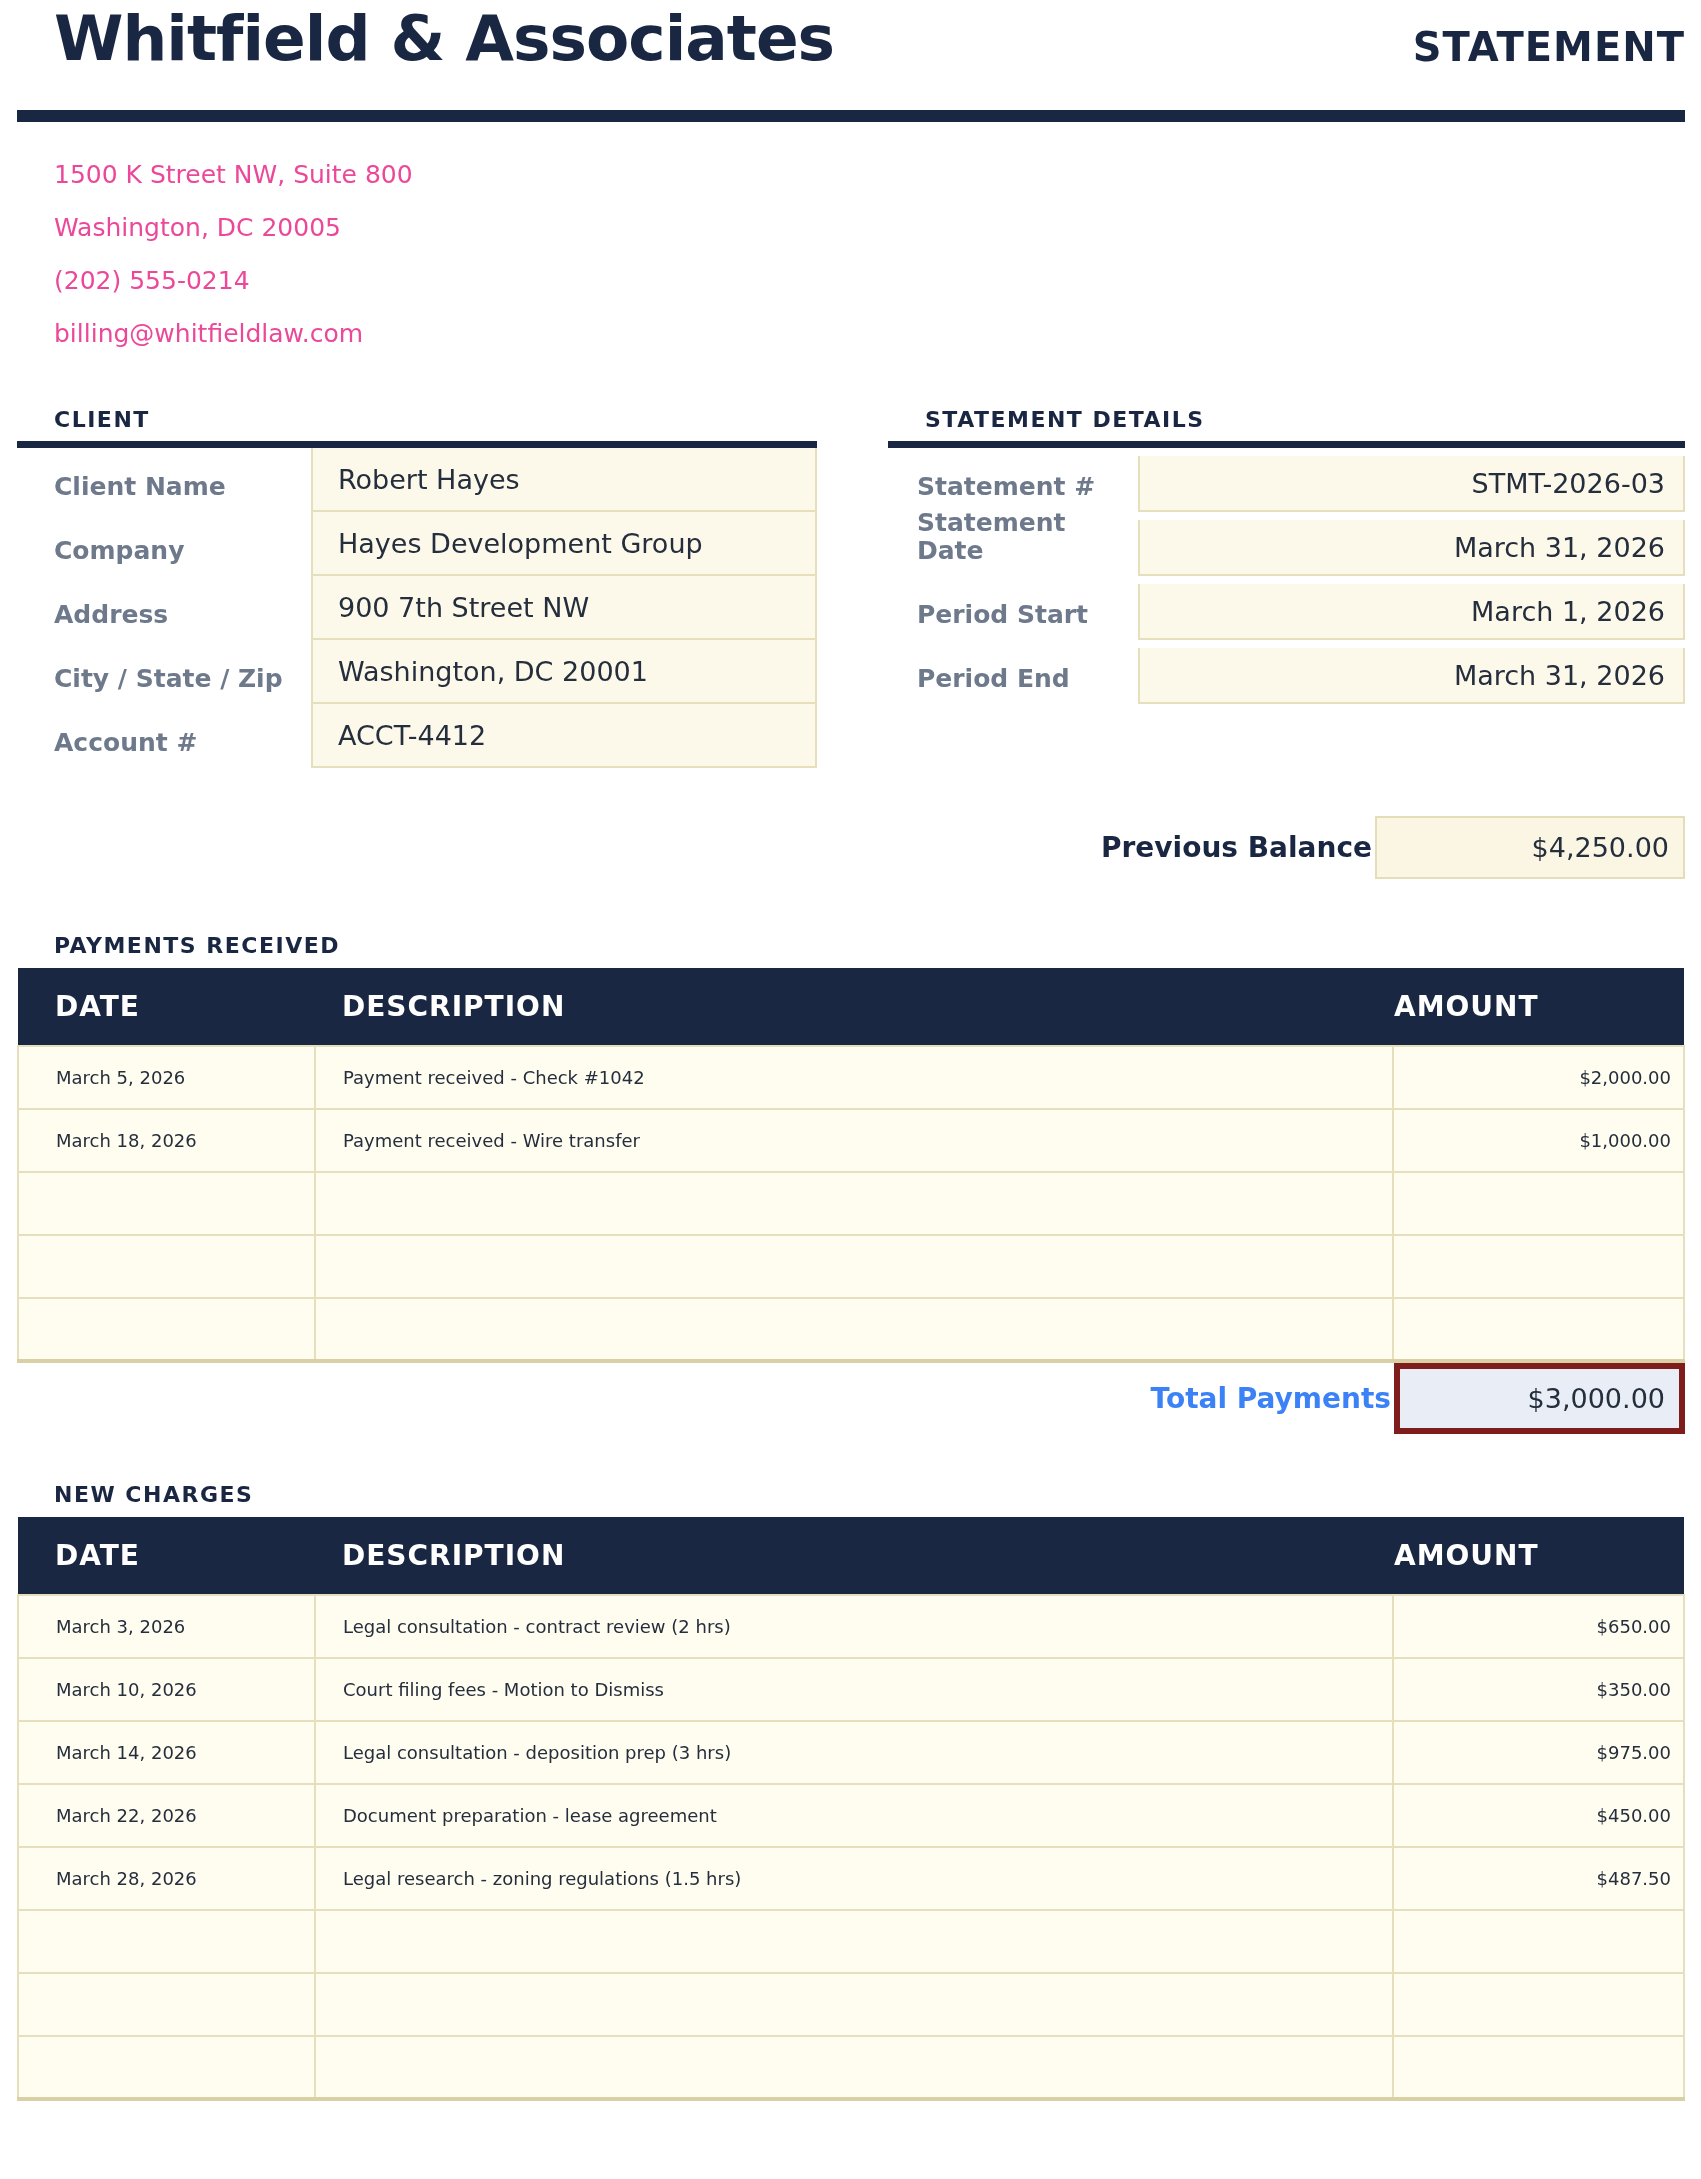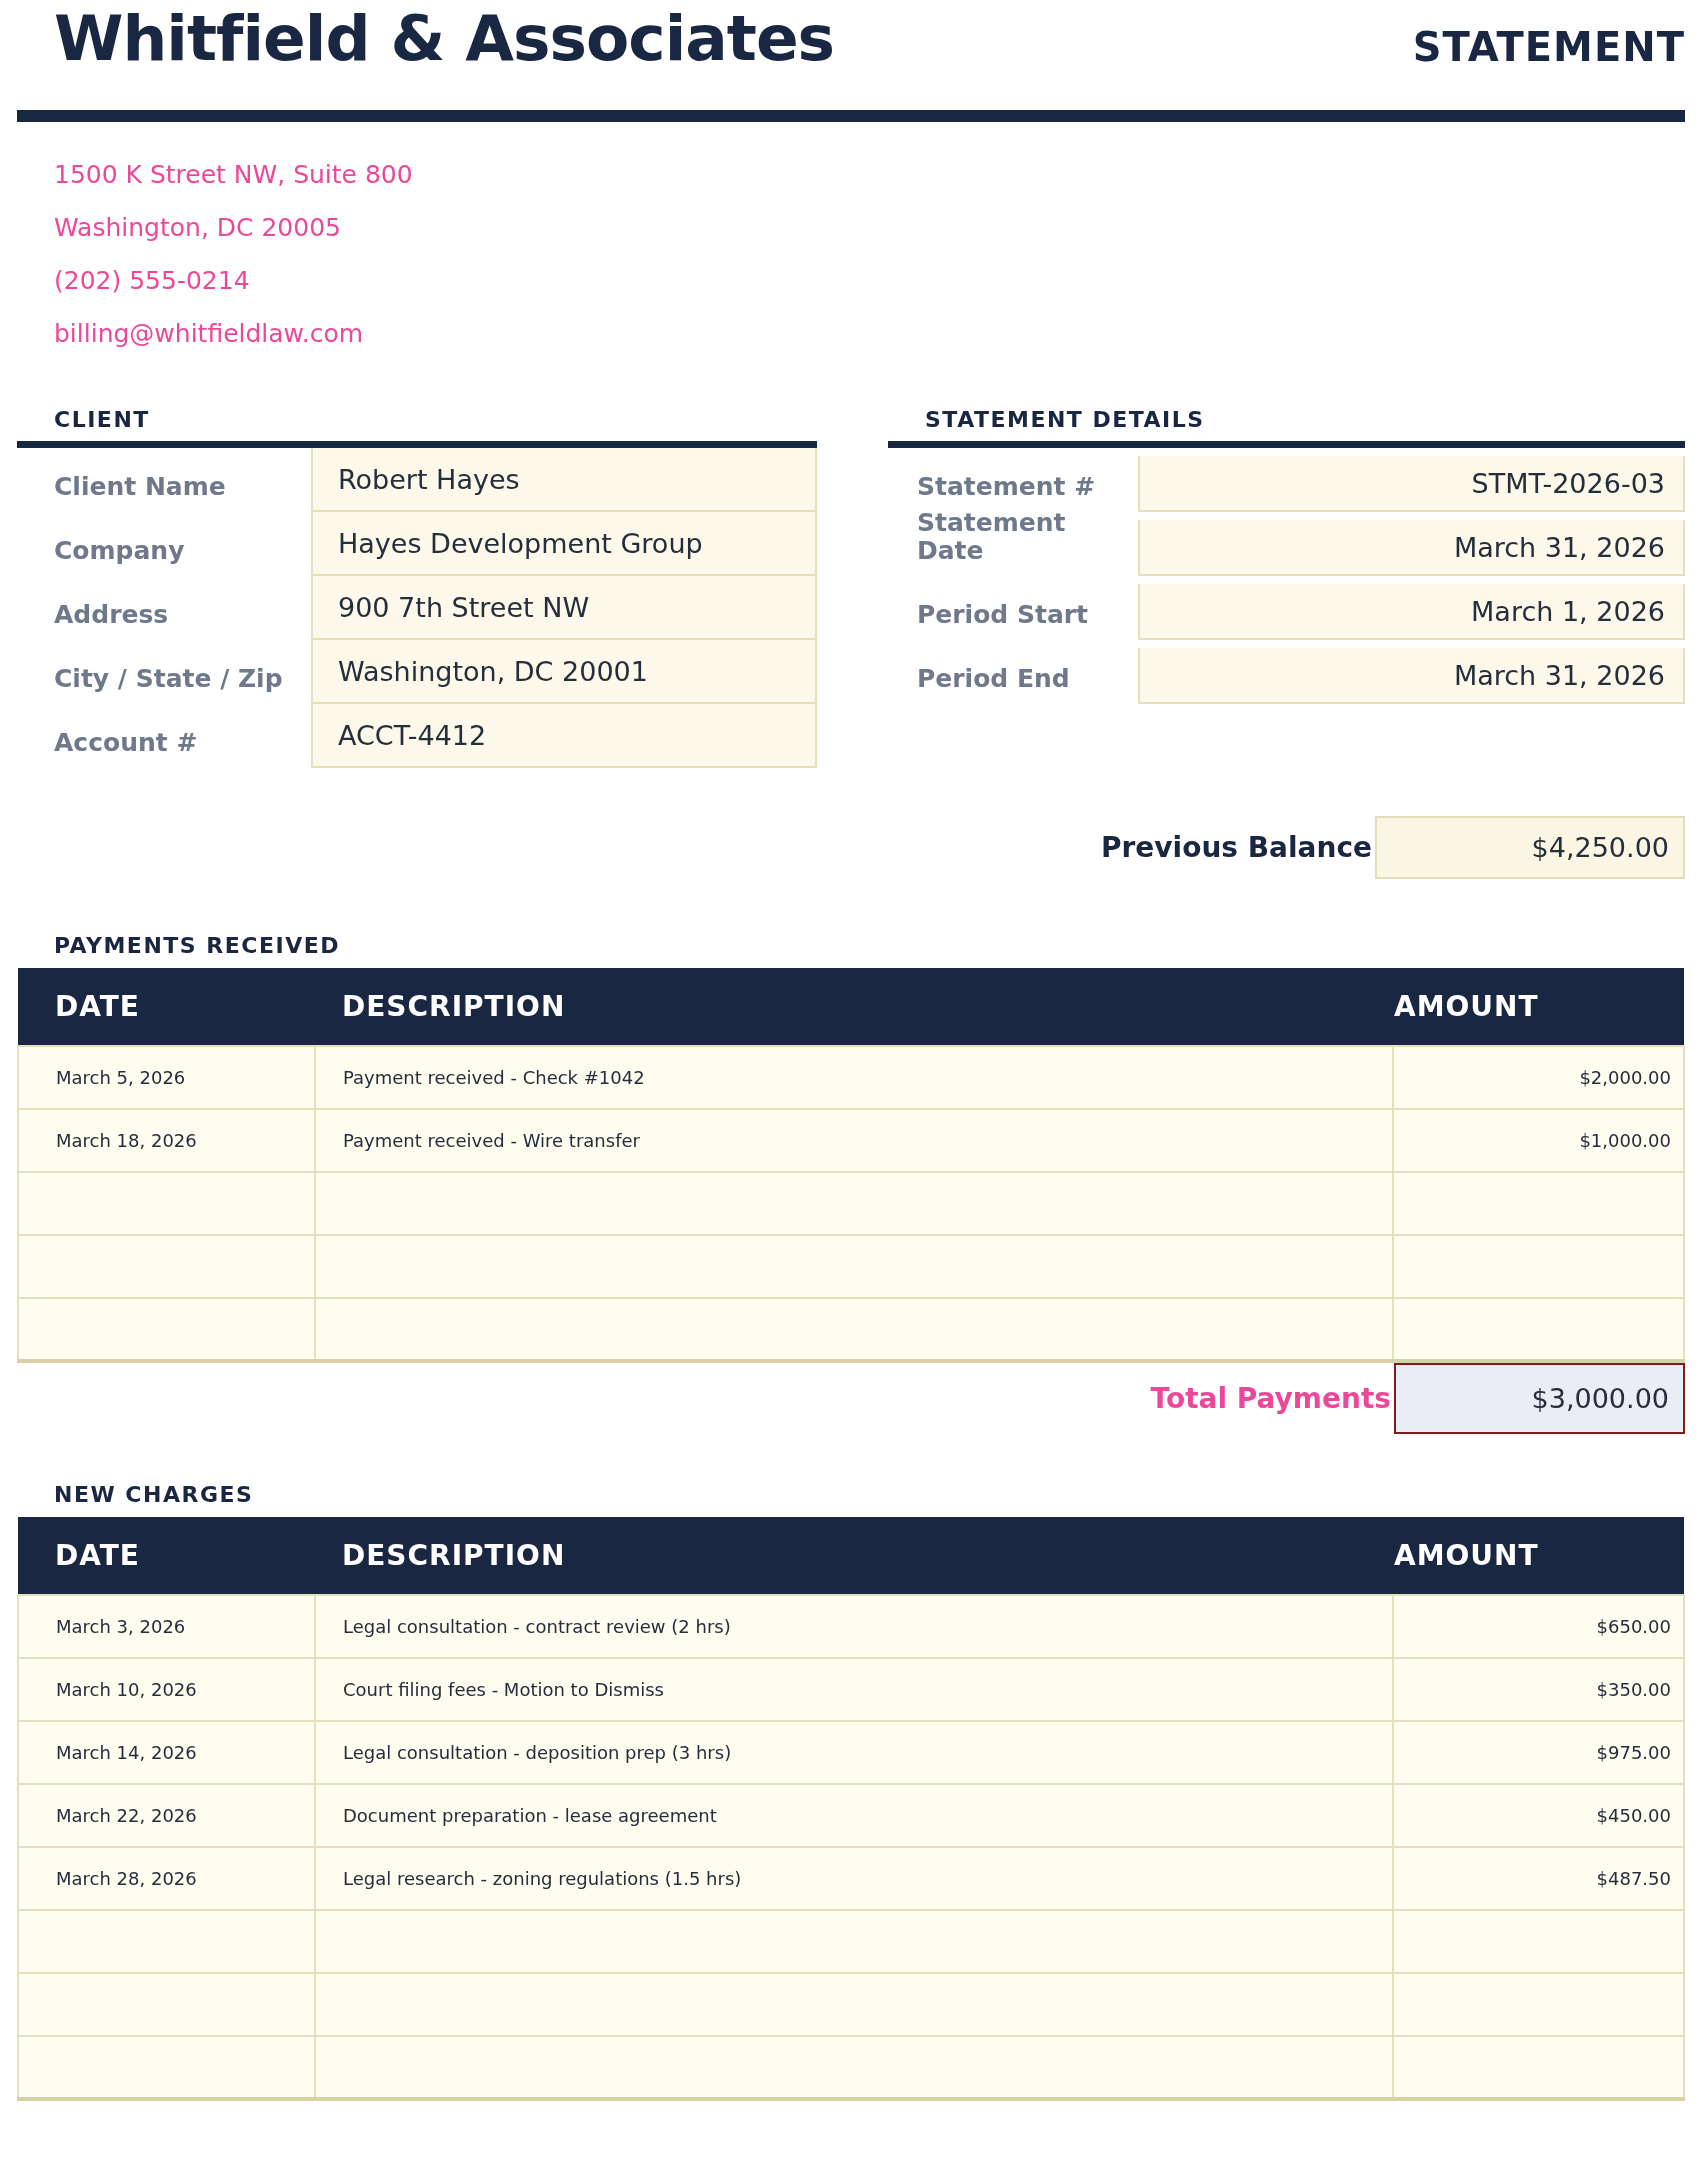--- a/index.html
+++ b/index.html
@@ -78,23 +78,23 @@
     background:#fffcf0; border:2px solid #e6dfbd; height:63px;
     font-size:18px; color:#252e3c; vertical-align:middle;
   }
   td.c-date { padding-left:37px; }
   td.c-desc { padding-left:27px; }
   td.c-amount { text-align:right; padding-right:12px; }
   table.ledger tr:last-child td { border-bottom:4px solid #d9d1a5; }
 
   
   .total-row { display:flex; justify-content:flex-end; align-items:center; }
-  .total-label { font-size:28px; font-weight:bold; color:#ec4899; margin-right:3px; }
+  .total-label { font-size:28px; font-weight:bold; color:#3b82f6; margin-right:3px; }
   .total-box {
-    width:291px; height:71px; background:#e9edf6; border:2px solid #7f1d1d;
+    width:291px; height:71px; background:#e9edf6; border:6px solid #7f1d1d;
     display:flex; align-items:center; justify-content:flex-end; padding-right:14px;
     font-size:27px; color:#252e3c;
   }
 </style>
 </head>
 <body>
 
 <div class="page">
 
   <header class="doc-header">

